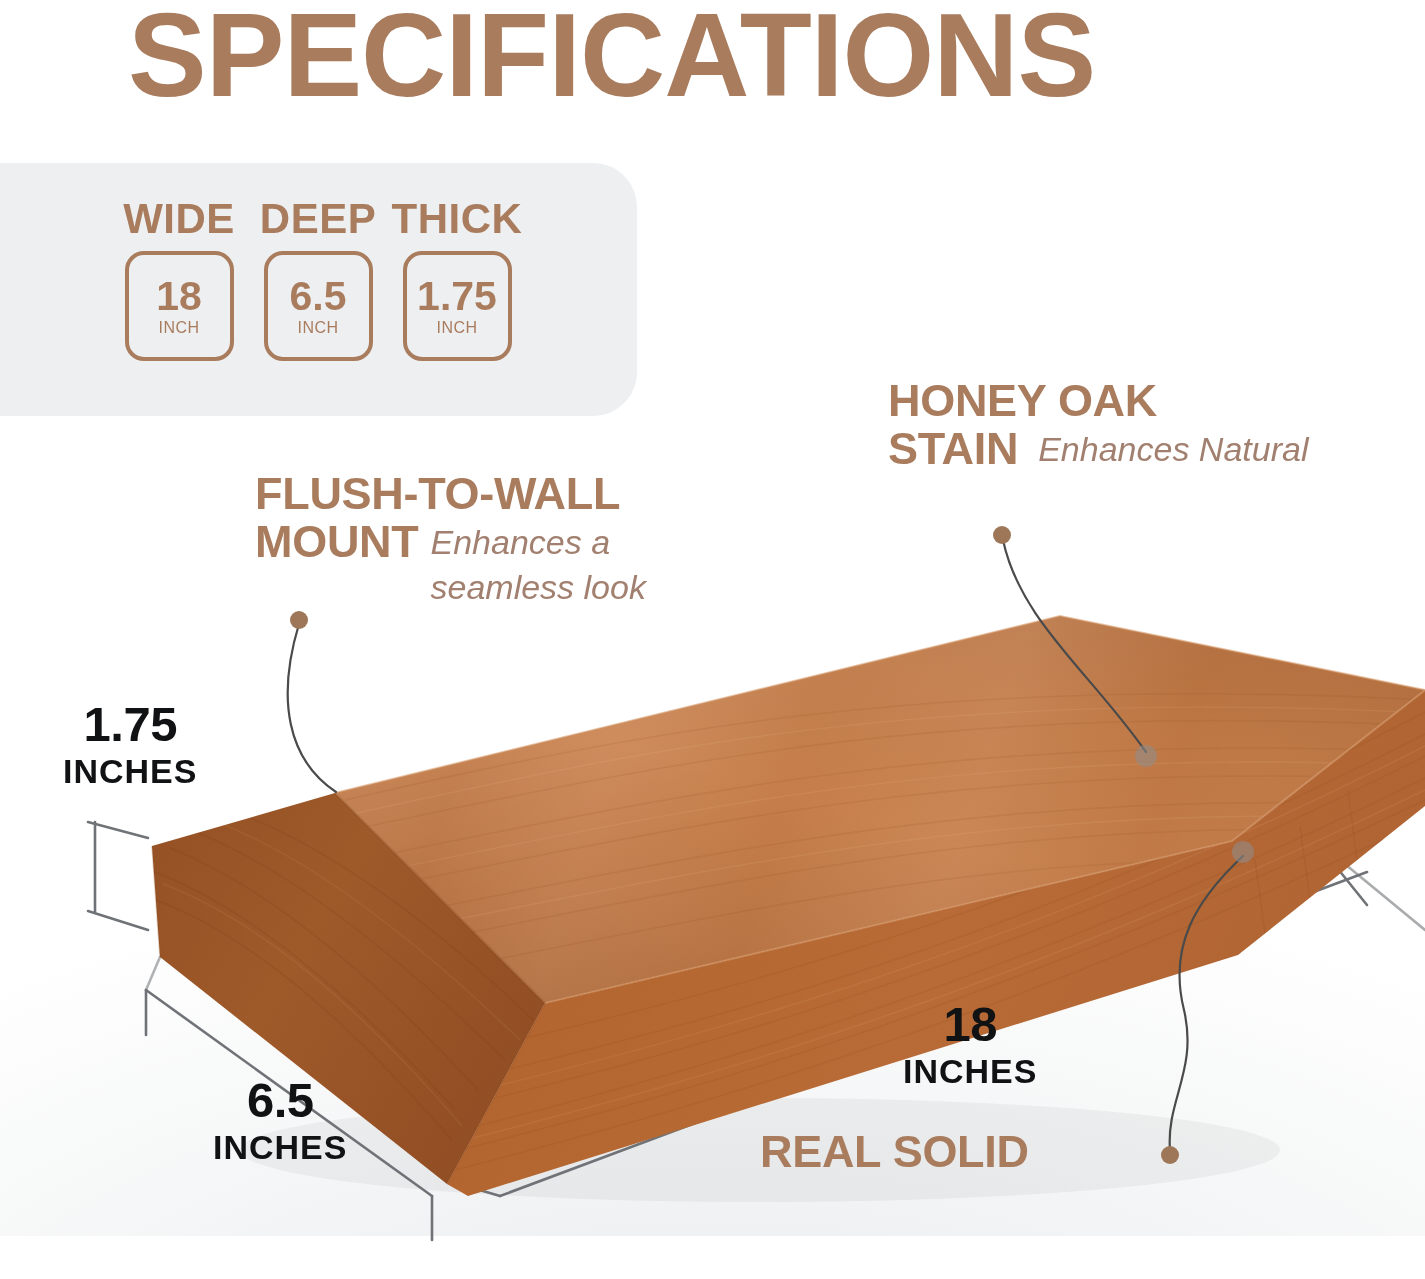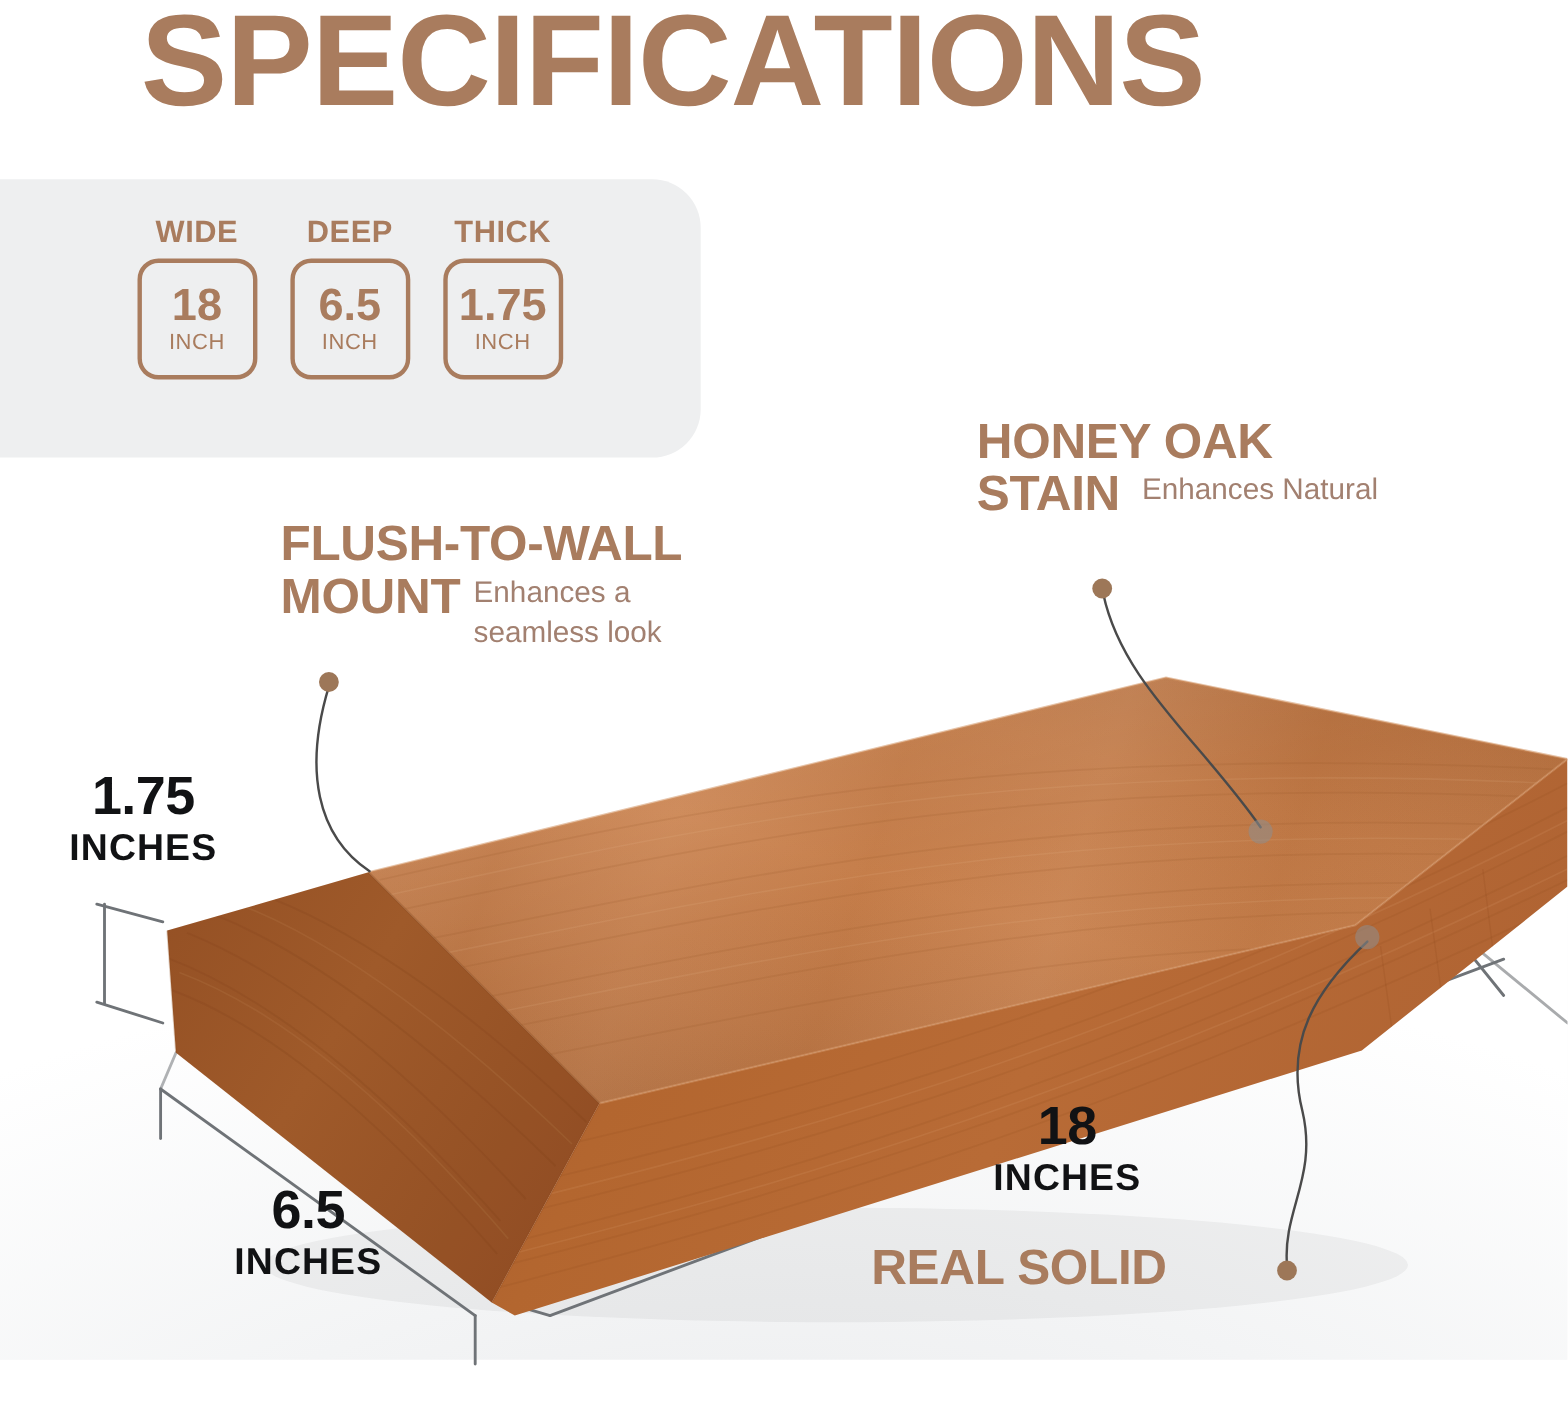--- a/index.html
+++ b/index.html
@@ -35,52 +35,53 @@
     background:#eeeff0;
     border-radius:0 44px 44px 0;
     box-shadow:0 0 0 0 rgba(0,0,0,0);
   }
   .spec-row{
     position:absolute;left:183px;top:32px;
     display:flex;gap:27px;align-items:flex-start;
   }
   .spec-item{display:flex;flex-direction:column;align-items:center;width:112px;}
   .spec-head{
-    font-size:28px;font-weight:700;color:#a97c5e;letter-spacing:.5px;
+    font-size:42px;font-weight:700;color:#a97c5e;letter-spacing:.5px;
     margin-bottom:8px;white-space:nowrap;
   }
   .spec-box{
     width:109px;height:110px;border:4px solid #a97c5e;border-radius:19px;
     display:flex;flex-direction:column;align-items:center;justify-content:center;
     box-sizing:border-box;
   }
   .spec-val{font-size:41px;font-weight:700;color:#a97c5e;line-height:1;}
-  .spec-unit{font-size:20px;font-weight:400;color:#a97c5e;letter-spacing:.5px;margin-top:2px;}
+  .spec-unit{font-size:16px;font-weight:400;color:#a97c5e;letter-spacing:.5px;margin-top:2px;}
 
   
   .callout{position:absolute;}
   .callout .ch{
     font-size:45px;font-weight:700;color:#a97c5e;line-height:1.07;
     letter-spacing:-0.3px;white-space:nowrap;
   }
   .callout .cd{
-    font-size:27px;font-weight:400;color:#a28070;line-height:1.17;
+    font-size:34px;font-weight:400;color:#a28070;line-height:1.17;
     white-space:nowrap;
+    font-style:italic;
   }
   .co-inline{display:flex;align-items:flex-start;gap:12px;}
   .co-inline .cd{padding-top:3px;}
 
   #callout-flush{left:255px;top:470px;}
   #callout-flush .cd{padding-top:5px;}
 
   #callout-honey{left:888px;top:377px;text-align:left;}
   #callout-honey .co-inline{gap:20px;}
   #callout-honey .cd{padding-top:5px;}
 
-  #callout-wood{left:792px;top:1128px;}
+  #callout-wood{left:760px;top:1128px;}
   #callout-wood .cd{padding-top:5px;}
 
   
   .dim{position:absolute;color:#111214;text-align:center;}
   .dim .dv{font-size:49px;font-weight:700;line-height:1;letter-spacing:-0.5px;}
   .dim .du{font-size:34px;font-weight:700;letter-spacing:1px;margin-top:3px;}
 
   #dim-thick{left:63px;top:700px;}
   #dim-deep{left:213px;top:1076px;}
   #dim-wide{left:903px;top:1000px;}

